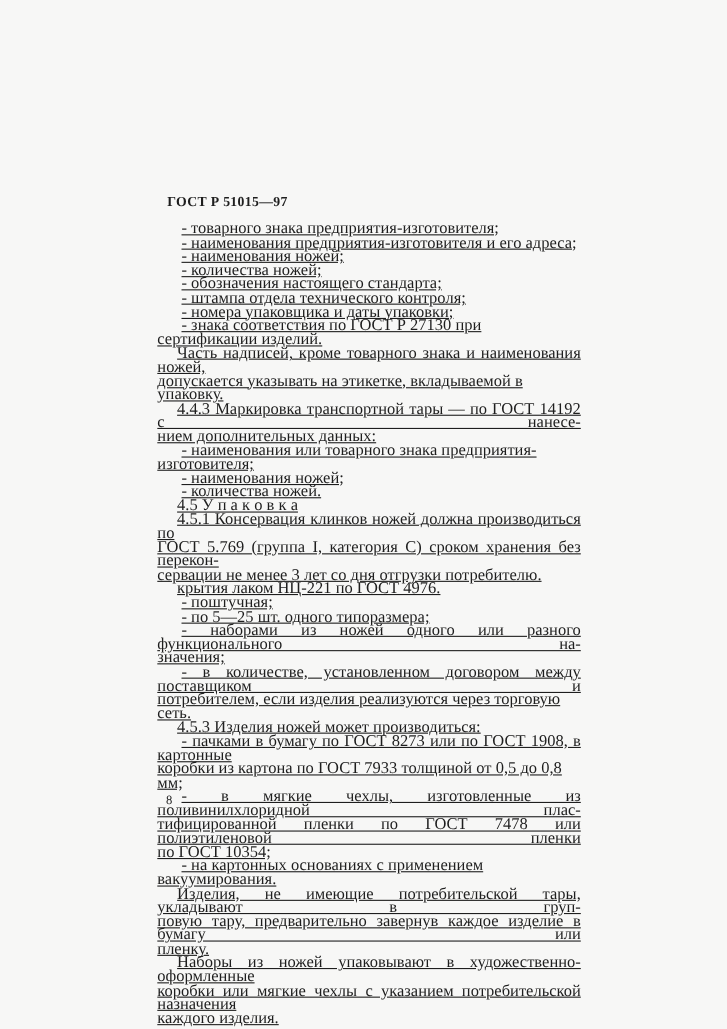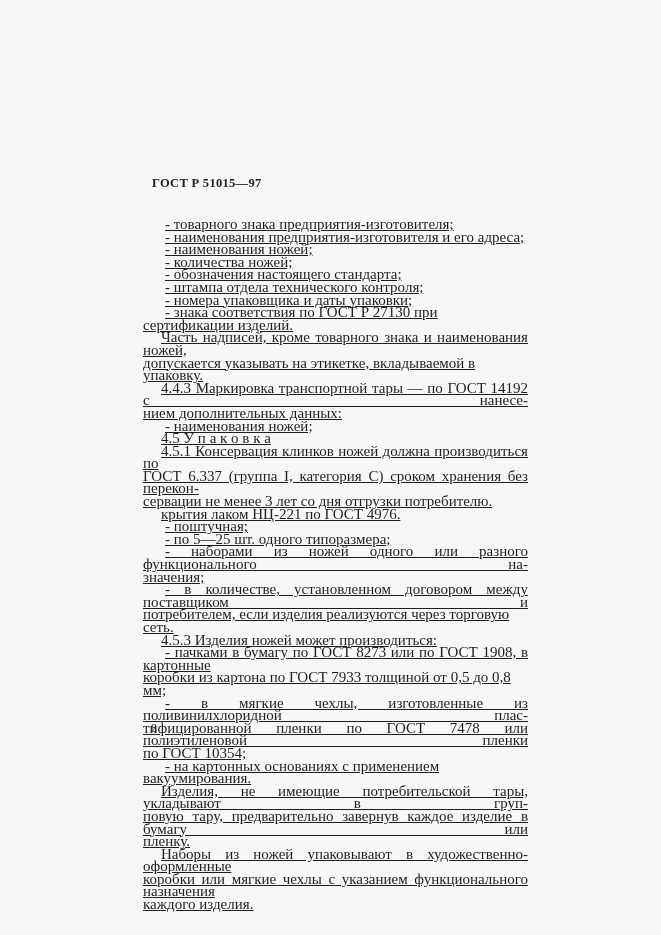--- a/index.html
+++ b/index.html
@@ -23,21 +23,21 @@
     left: 143px;
     top: 177px;
     width: 385px;
   }
   .doc-header {
     font-size: 12.5px;
     font-weight: bold;
     letter-spacing: 0.3px;
     line-height: 13px;
     margin-left: 9px;
-    margin-bottom: 28px;
+    margin-bottom: 12px;
     white-space: nowrap;
   }
   .block {
     font-size: 15px;
     text-decoration: underline;
   }
   .line {
     line-height: 12.6px;
     text-align: justify;
     text-align-last: justify;
@@ -99,28 +99,34 @@
         </div>
         <div class="block para">
           <div class="line">Часть надписей, кроме товарного знака и наименования ножей,</div>
           <div class="line last">допускается указывать на этикетке, вкладываемой в упаковку.</div>
         </div>
         <div class="block para">
           <div class="line">4.4.3  Маркировка транспортной тары — по ГОСТ 14192 с нанесе-</div>
           <div class="line last">нием дополнительных данных:</div>
         </div>
         <div class="block list">
+          <div class="line last">- наименования или товарного знака предприятия-изготовителя;</div>
+        </div>
+        <div class="block list">
           <div class="line last">- наименования ножей;</div>
+        </div>
+        <div class="block list">
+          <div class="line last">- количества ножей.</div>
         </div>
         <div class="block heading">
           <div class="line last">4.5  У п а к о в к а</div>
         </div>
         <div class="block para">
           <div class="line">4.5.1  Консервация  клинков  ножей  должна  производиться  по</div>
-          <div class="line">ГОСТ 6.337 (группа I, категория С) сроком хранения без перекон-</div>
+          <div class="line">ГОСТ 5.769 (группа I, категория С) сроком хранения без перекон-</div>
           <div class="line last">сервации не менее 3 лет со дня отгрузки потребителю.</div>
         </div>
         <div class="block para">
           <div class="line last">крытия лаком НЦ-221 по ГОСТ 4976.</div>
         </div>
         <div class="block list">
           <div class="line last">- поштучная;</div>
         </div>
         <div class="block list">
           <div class="line last">- по 5—25 шт. одного типоразмера;</div>
@@ -148,19 +154,19 @@
         <div class="block list">
           <div class="line last">- на картонных основаниях с применением вакуумирования.</div>
         </div>
         <div class="block para">
           <div class="line">Изделия, не имеющие потребительской тары, укладывают в груп-</div>
           <div class="line">повую тару, предварительно завернув каждое изделие в бумагу или</div>
           <div class="line last">пленку.</div>
         </div>
         <div class="block para">
           <div class="line">Наборы из ножей упаковывают в художественно-оформленные</div>
-          <div class="line">коробки или мягкие чехлы с указанием функционального назначения</div>
+          <div class="line">коробки или мягкие чехлы с указанием потребительской назначения</div>
           <div class="line last">каждого изделия.</div>
         </div>
       </div>
   </div>
   <div class="page-number">8</div>
 </div>
 
 </body></html>

